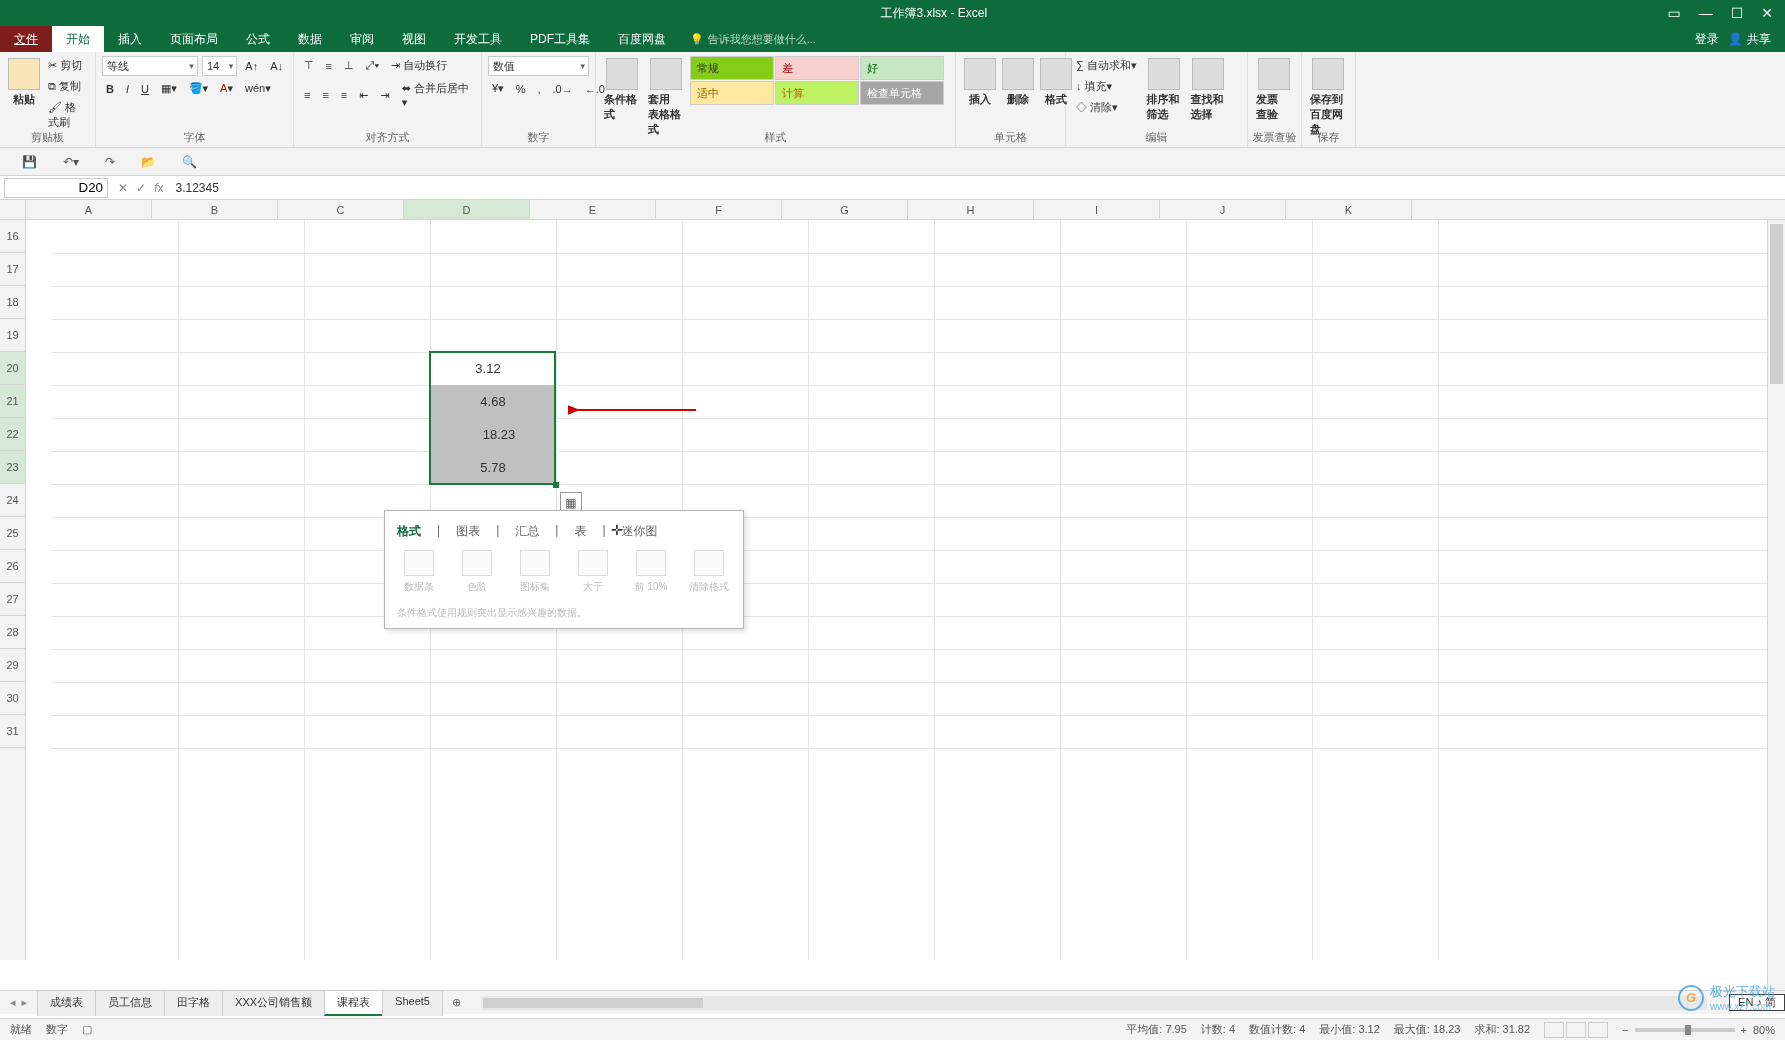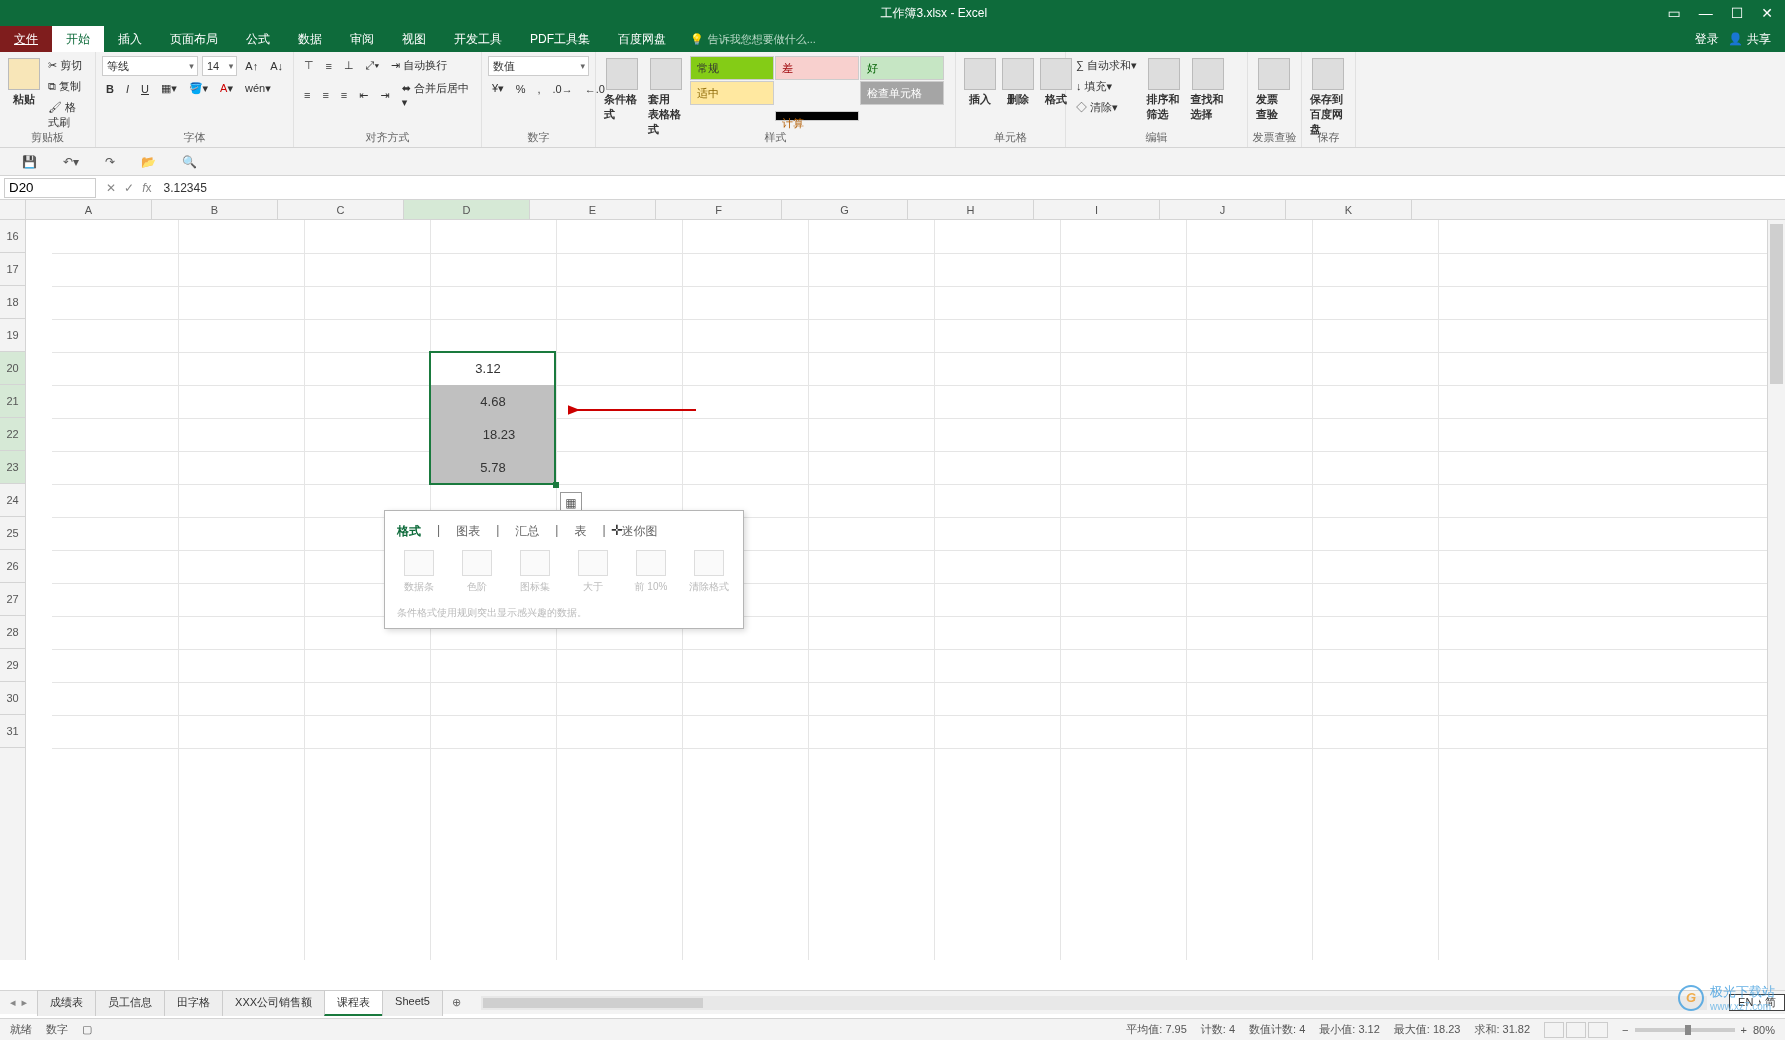--- a/index.html
+++ b/index.html
@@ -28,28 +28,28 @@
 .btn { padding:2px 4px; cursor:pointer; border-radius:2px; }
 .bigbtn { width:40px; display:flex; flex-direction:column; align-items:center; gap:2px; cursor:pointer; padding:2px;font-weight:bold; }
 .bigico { width:32px; height:32px; background:#ddd; border:1px solid #bbb; }
 .sel { border:1px solid #ccc; background:#fff; height:20px; padding:0 16px 0 4px; position:relative; font-size:11px; display:flex; align-items:center; }
 .sel::after { content:"▾"; position:absolute; right:3px; color:#666; font-size:9px; }
 
 
 .styles-gallery { display:grid; grid-template-columns:84px 84px 84px; grid-template-rows:24px 24px; gap:1px; }
 .style-cell { border:1px solid #ccc; font-size:11px; padding:4px 6px; }
 .sty-normal{background:#84cc16;} .sty-bad{background:#f8d0ce;color:#9c0006;} .sty-good{background:#c6e6c4;color:#006100;}
-.sty-mid{background:#ffe8a0;color:#8a6500;} .sty-calc{background:#000000;color:#b35c00;margin-top:30px;} .sty-check{background:#a5a5a5;color:#fff;}
+.sty-mid{background:#ffe8a0;color:#8a6500;} .sty-calc{background:#bef264;color:#b35c00;} .sty-check{background:#a5a5a5;color:#fff;}
 
 
 .qat2 { height:28px; background:#f3f3f3; border-bottom:1px solid #d4d4d4; display:flex; align-items:center; gap:18px; padding-left:18px; color:#555; }
 
 
 .fbar { height:24px; border-bottom:1px solid #d4d4d4; display:flex; align-items:center; font-size:12px; }
-.namebox { width:92px; border:1px solid #ccc; margin:2px 4px; padding:2px 4px; height:20px; }
+.namebox { width:104px; border:1px solid #ccc; margin:2px 4px; padding:2px 4px; height:20px;text-align:right; }
 .fbar .fxbtns { display:flex; gap:8px; padding:0 6px; color:#888; }
 .fbar .fxinput { flex:1; padding:2px 6px; }
 
 
 .sheet-wrap { position:relative; height:760px; }
 .colheads { display:flex; height:20px; border-bottom:1px solid #d4d4d4; background:#f3f3f3; position:relative; }
 .corner { width:26px; border-right:1px solid #d4d4d4; }
 .ch { border-right:1px solid #d4d4d4; text-align:center; line-height:20px; color:#555; font-size:11px; }
 .ch.selcol { background:#d6e9d6; }
 .rowheads { float:left; width:26px; background:#f3f3f3; border-right:1px solid #d4d4d4; }

